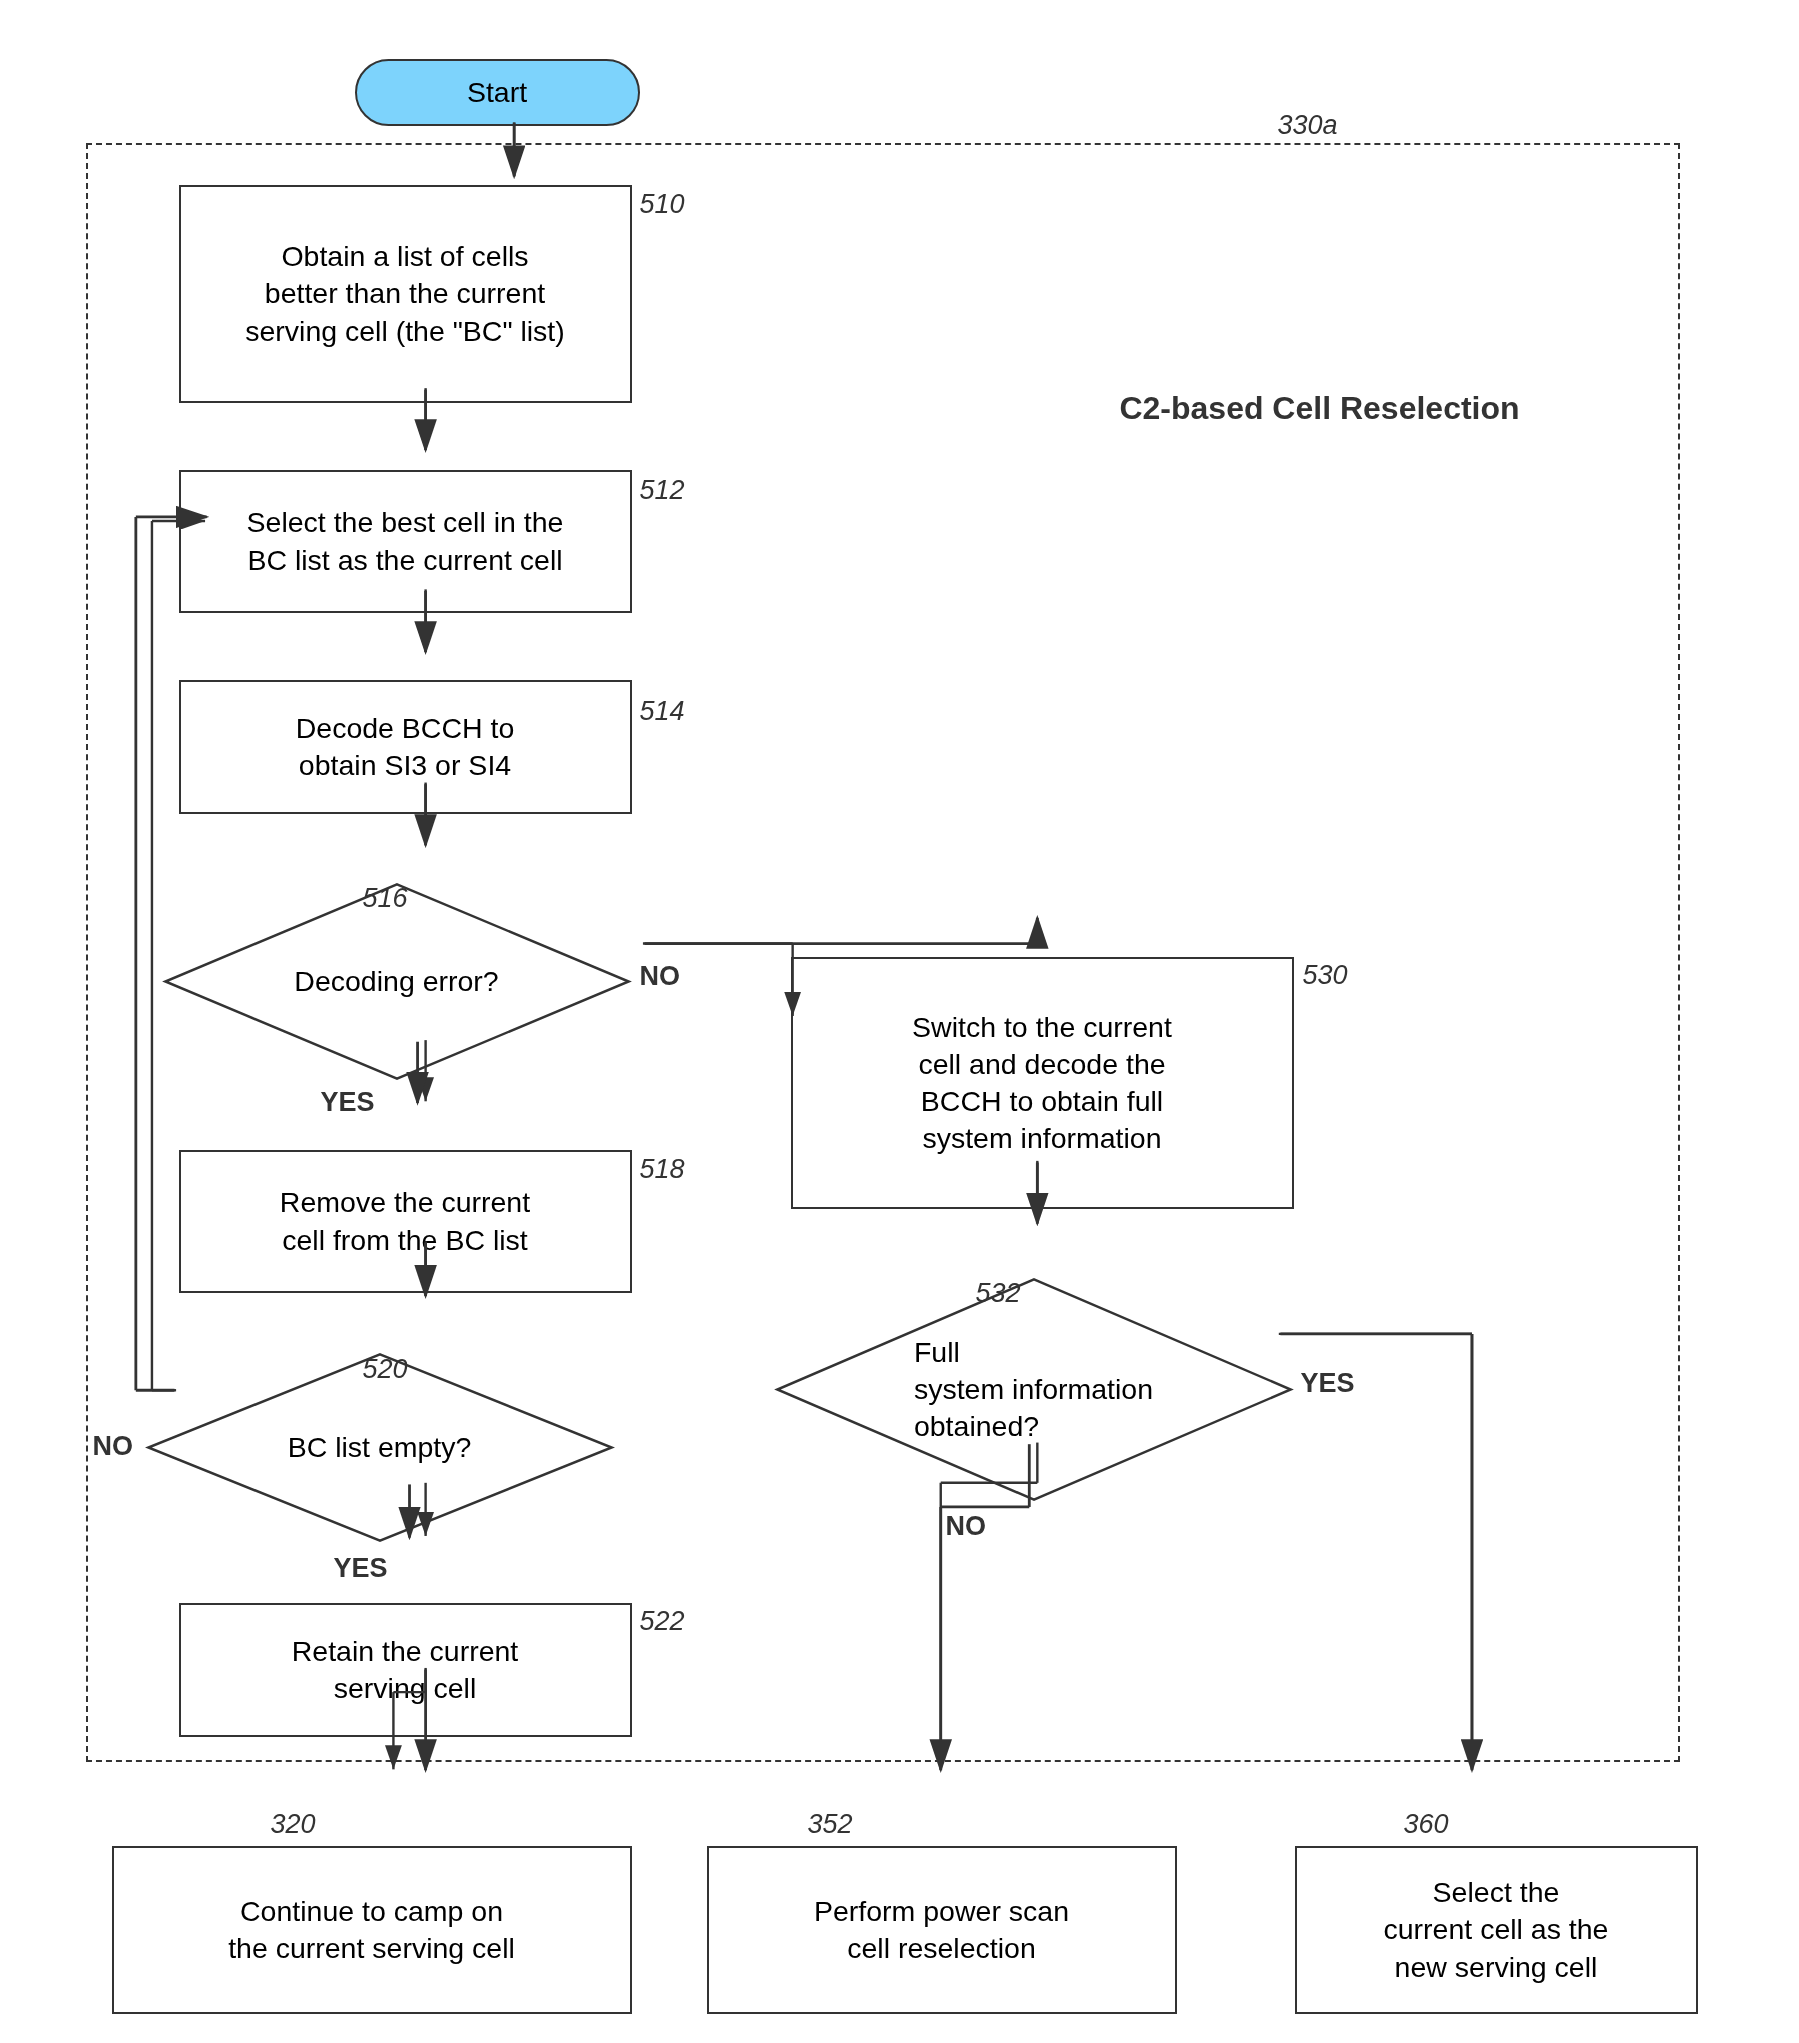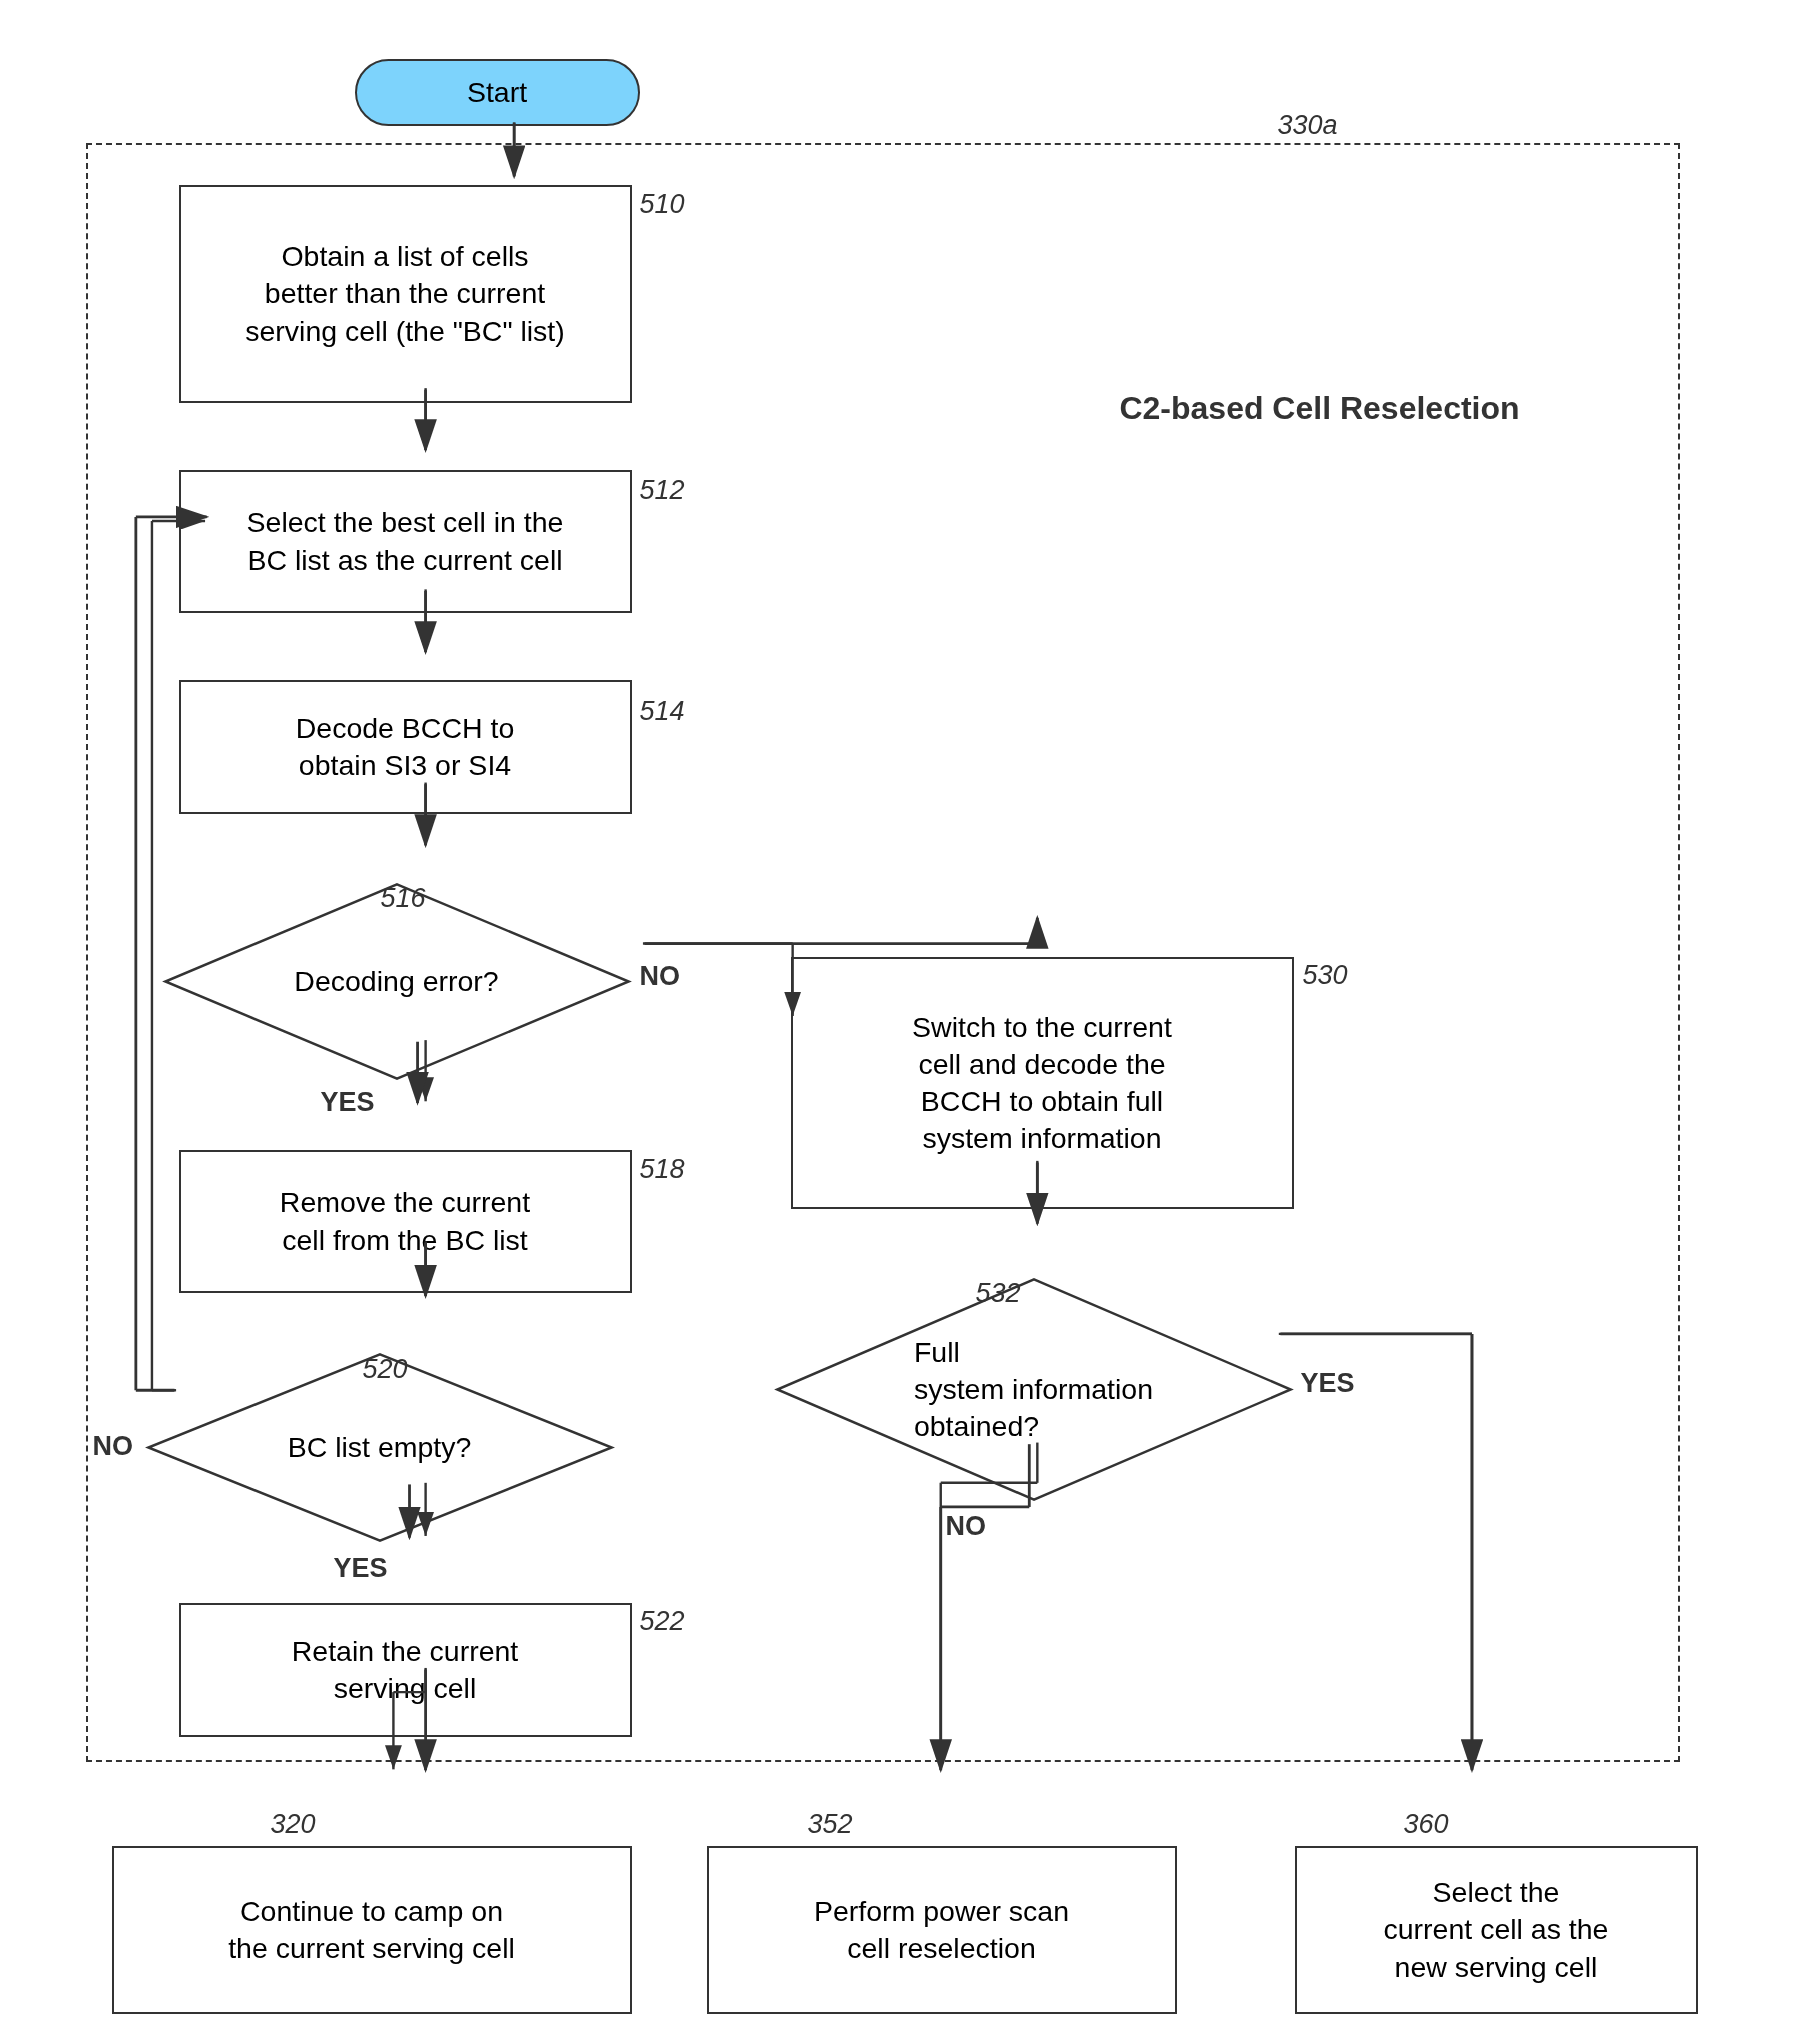--- a/index.html
+++ b/index.html
@@ -157,21 +157,21 @@
   <div class="step-label" style="left:604px; top:650px;margin-top:12px;">514</div>
 
   <div class="node node-diamond" style="left:126px; top:847px; width:470px; height:201px;">
     <div class="diamond-inner">
       <svg class="diamond-shape" viewBox="0 0 560 240" preserveAspectRatio="none">
         <polygon points="280,4 556,120 280,236 4,120" fill="white" stroke="#333" stroke-width="3"></polygon>
       </svg>
       <div class="diamond-text">Decoding error?</div>
     </div>
   </div>
-  <div class="step-label" style="left:345px; top:849px;">516</div>
+  <div class="step-label" style="left:327px; top:849px;">516</div>
 
   <div class="node node-rect" style="left:143px; top:1116px; width:453px; height:143px;">
     <span style="white-space:pre-line;">Remove the current
 cell from the BC list</span>
   </div>
   <div class="step-label" style="left:604px; top:1120px;">518</div>
 
   <div class="node node-diamond" style="left:109px; top:1317px; width:470px; height:193px;">
     <div class="diamond-inner">
       <svg class="diamond-shape" viewBox="0 0 560 230" preserveAspectRatio="none">

